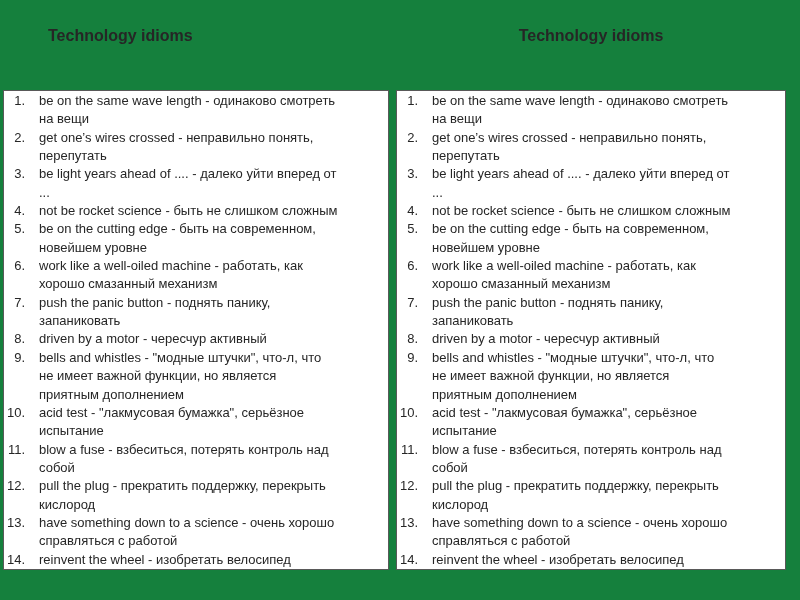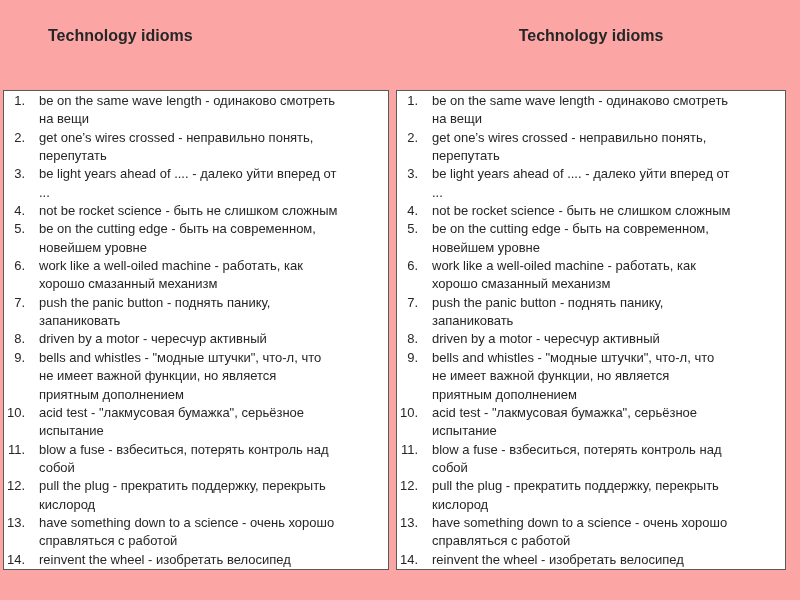--- a/index.html
+++ b/index.html
@@ -4,21 +4,21 @@
 <style>
   html, body {
     margin: 0;
     padding: 0;
     background: #ffffff;
   }
   .page {
     position: relative;
     width: 800px;
     height: 600px;
-    background: #fca5a5;
+    background: #15803d;
     overflow: hidden;
     font-family: "Liberation Sans", sans-serif;
     color: #262626;
   }
   .panel {
     position: absolute;
     top: 27px;
   }
   .panel-left  { left: 3px;   width: 386px; }
   .panel-right { left: 396px; width: 390px; }

